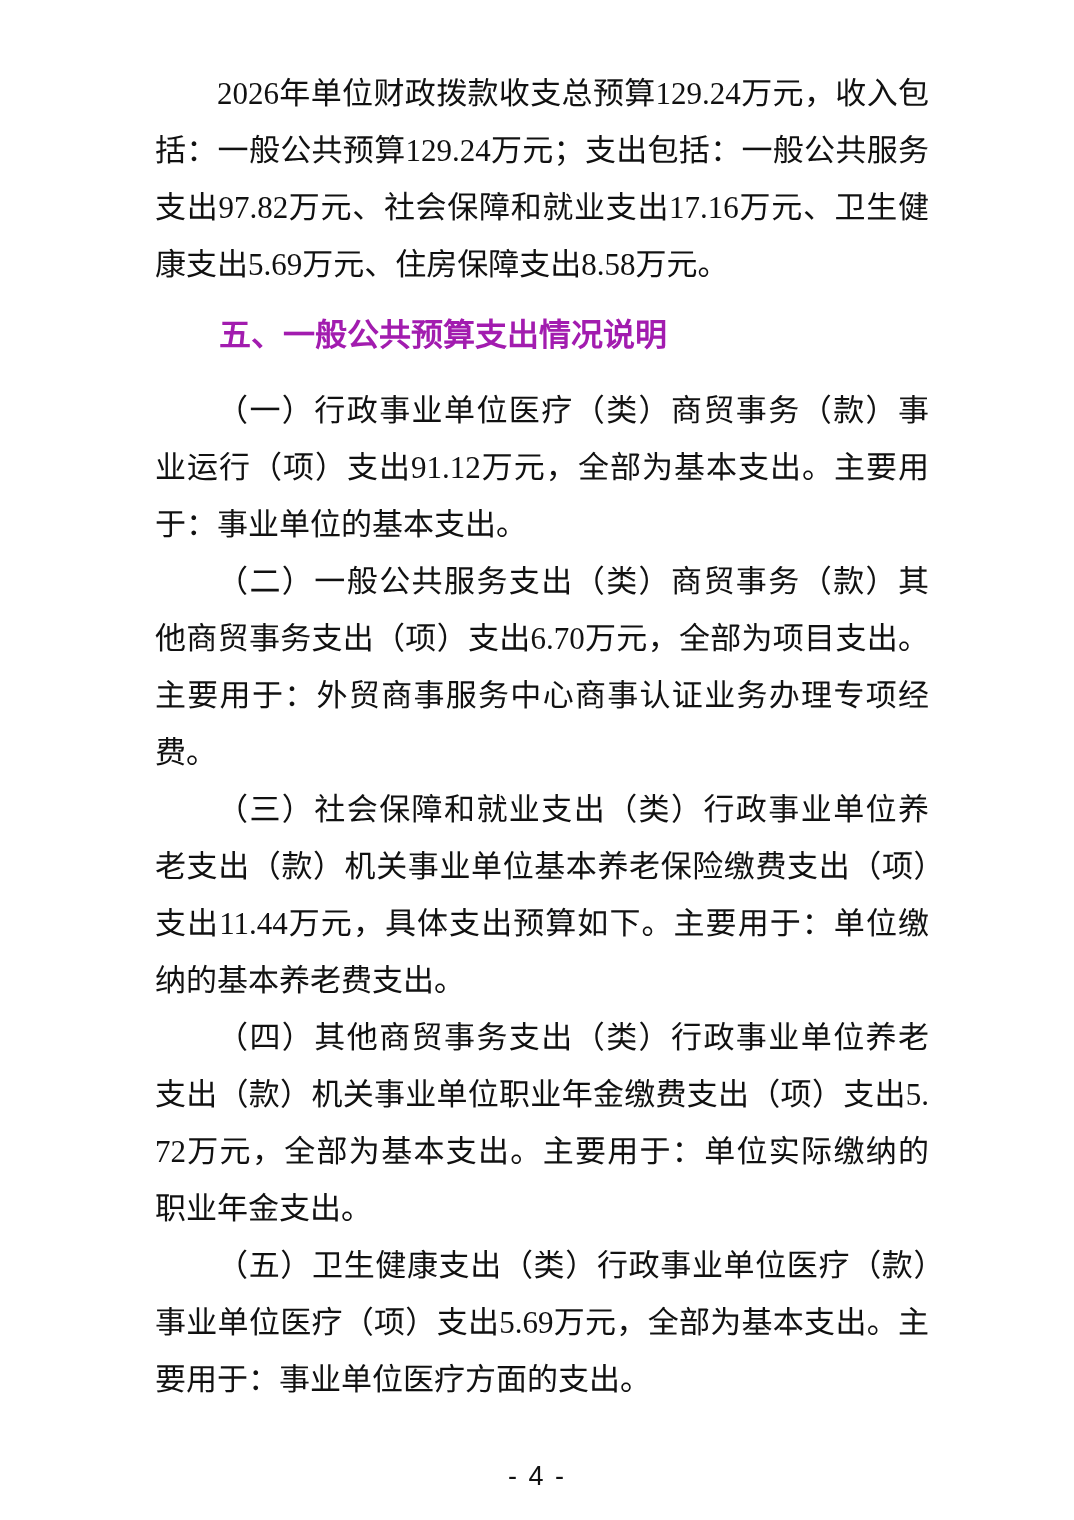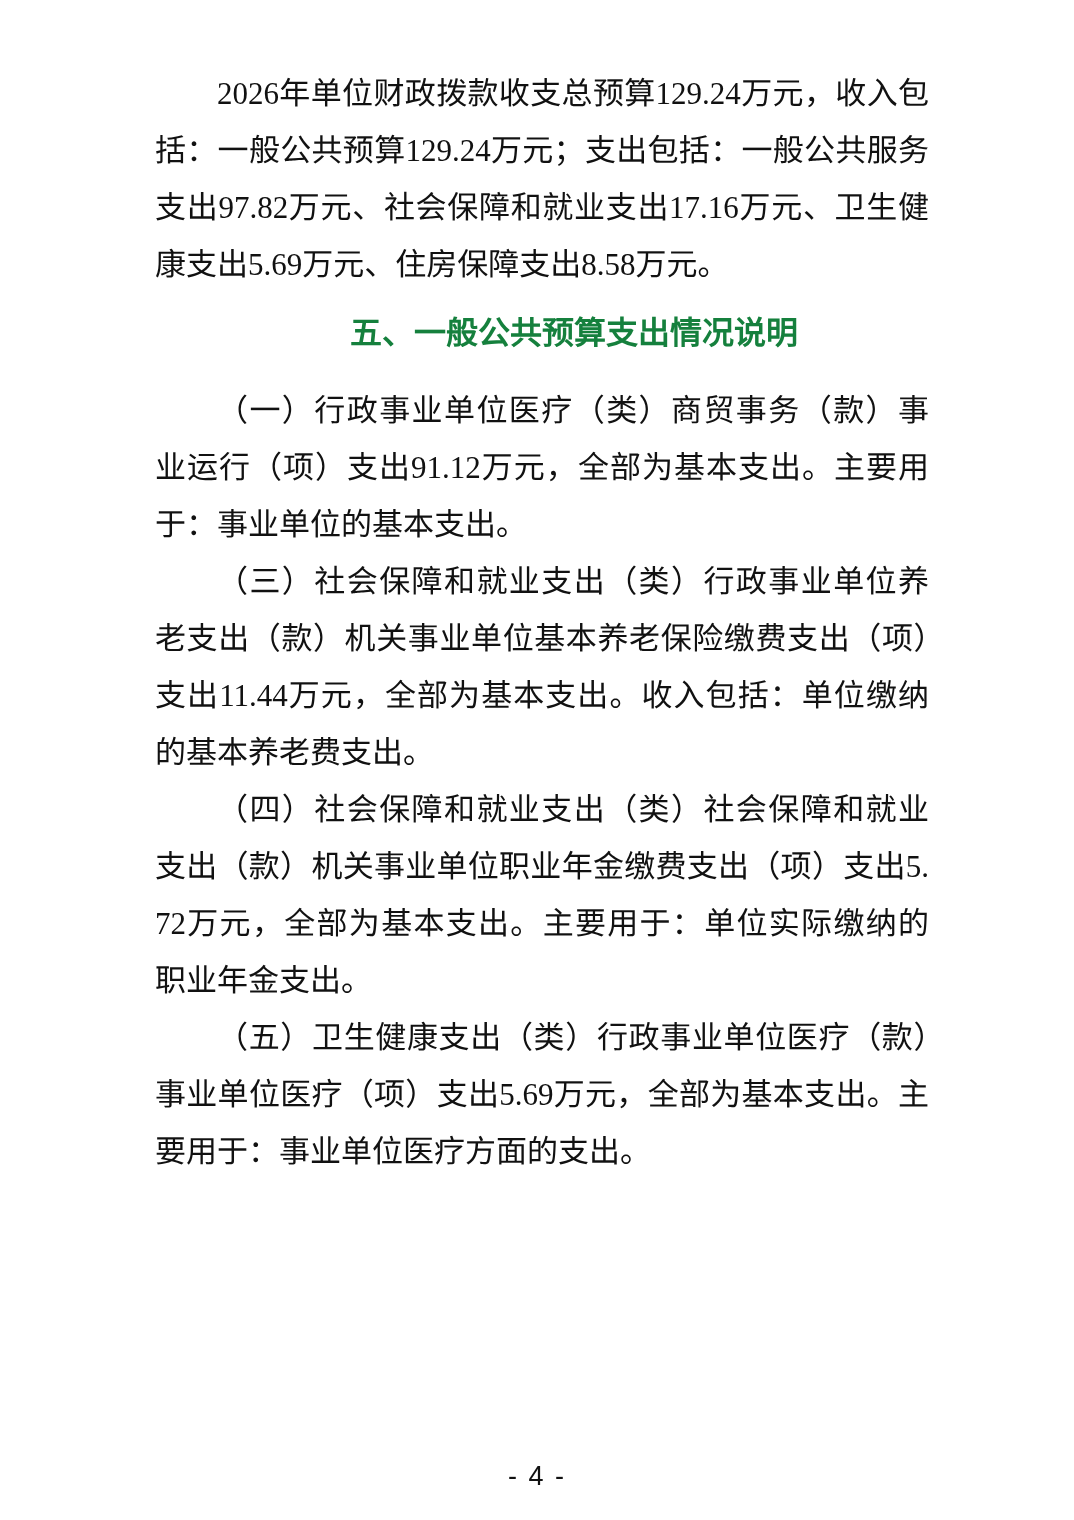--- a/index.html
+++ b/index.html
@@ -28,27 +28,26 @@
     font-size: 31px;
     line-height: 57px;
     text-align: justify;
     text-justify: inter-character;
     text-indent: 2em;
     color: #111111;
     word-break: break-all;
   }
   .section-heading {
     margin: 14px 0 18px 0;
-    font-family: Liberation Mono, monospace;
+    font-family: Liberation Serif, serif;
     font-weight: 700;
     font-size: 32px;
     line-height: 57px;
     text-indent: 2em;
-    color: #15803d;
-    text-align: center;
+    color: #a21caf;
   }
   .footer {
     position: absolute;
     left: 0;
     right: 0;
     bottom: 28px;
     text-align: center;
   }
   .footer span {
     font-family: "Liberation Sans", "DejaVu Sans", sans-serif;
@@ -62,24 +61,25 @@
 
 <div class="page">
   <div class="content">
     <p class="body-para">2026年单位财政拨款收支总预算129.24万元，收入包括：一般公共预算129.24万元；支出包括：一般公共服务支出97.82万元、社会保障和就业支出17.16万元、卫生健康支出5.69万元、住房保障支出8.58万元。</p>
 
     <h2 class="section-heading">五、一般公共预算支出情况说明</h2>
 
 
     <p class="body-para">（一）行政事业单位医疗（类）商贸事务（款）事业运行（项）支出91.12万元，全部为基本支出。主要用于：事业单位的基本支出。</p>
 
+    <p class="body-para">（二）一般公共服务支出（类）商贸事务（款）其他商贸事务支出（项）支出6.70万元，全部为项目支出。主要用于：外贸商事服务中心商事认证业务办理专项经费。</p>
 
-    <p class="body-para">（三）社会保障和就业支出（类）行政事业单位养老支出（款）机关事业单位基本养老保险缴费支出（项）支出11.44万元，全部为基本支出。收入包括：单位缴纳的基本养老费支出。</p>
+    <p class="body-para">（三）社会保障和就业支出（类）行政事业单位养老支出（款）机关事业单位基本养老保险缴费支出（项）支出11.44万元，具体支出预算如下。主要用于：单位缴纳的基本养老费支出。</p>
 
-    <p class="body-para">（四）社会保障和就业支出（类）社会保障和就业支出（款）机关事业单位职业年金缴费支出（项）支出5.72万元，全部为基本支出。主要用于：单位实际缴纳的职业年金支出。</p>
+    <p class="body-para">（四）其他商贸事务支出（类）行政事业单位养老支出（款）机关事业单位职业年金缴费支出（项）支出5.72万元，全部为基本支出。主要用于：单位实际缴纳的职业年金支出。</p>
 
     <p class="body-para">（五）卫生健康支出（类）行政事业单位医疗（款）事业单位医疗（项）支出5.69万元，全部为基本支出。主要用于：事业单位医疗方面的支出。</p>
   </div>
 
   <div class="footer">
     <span>- 4 -</span>
   </div>
 </div>
 
 </body></html>

